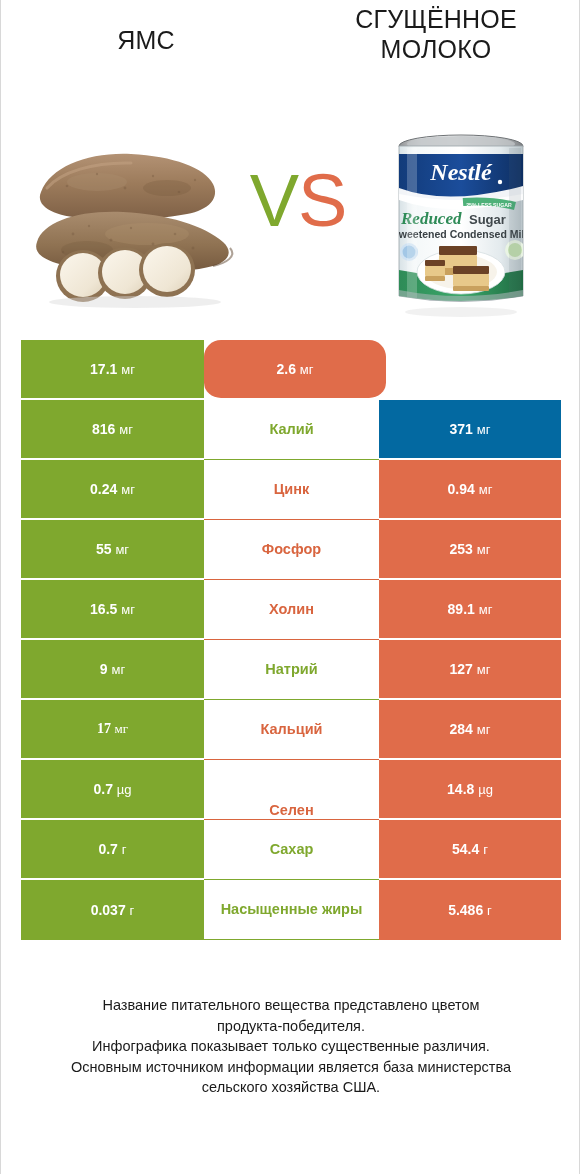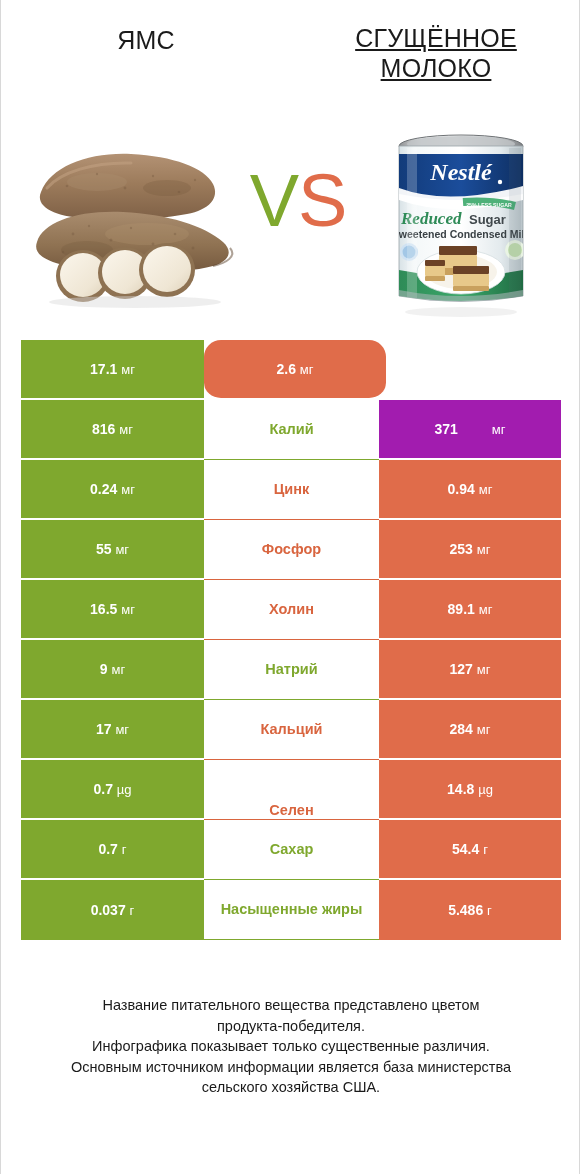--- a/index.html
+++ b/index.html
@@ -37,21 +37,21 @@
     flex: 0 0 50%;
     padding-top: 26px;
     text-align: center;
     font-size: 25px;
     line-height: 1.18;
     letter-spacing: 0.2px;
     color: #1a1a1a;
     font-weight: 400;
   }
   .title-cell.left   { }
-  .title-cell.right  { padding-top: 24px; text-decoration: underline; }
+  .title-cell.right  { padding-top: 5px; }
 
   
   .products {
     position: absolute;
     top: 112px;
     left: 8px;
     width: 580px;
     height: 212px;
   }
 
@@ -340,21 +340,21 @@
   <div class="table" id="comparison-table">
       <div class="row">
         <div class="cell left-val" style="background: rgb(127, 168, 46);"><span>17.1</span>&nbsp;<span class="unit">мг</span></div>
         <div class="cell right-val" style="background: rgb(224, 108, 74); border-radius: 17px;"><span>2.6</span>&nbsp;<span class="unit">мг</span></div>
       </div>
       <div class="row">
         <div class="cell left-val" style="background: rgb(127, 168, 46);"><span>816</span>&nbsp;<span class="unit">мг</span></div>
         <div class="cell label win-green" style="color: rgb(127, 168, 46); border-bottom-color: rgb(127, 168, 46);">
           <span>Калий</span>
         </div>
-        <div class="cell right-val" style="background: #a21caf; gap: 15px;"><span>371</span>&nbsp;<span class="unit">мг</span></div>
+        <div class="cell right-val" style="background: #0369a1;"><span>371</span>&nbsp;<span class="unit">мг</span></div>
       </div>
       <div class="row">
         <div class="cell left-val" style="background: rgb(127, 168, 46);"><span>0.24</span>&nbsp;<span class="unit">мг</span></div>
         <div class="cell label win-orange" style="color: rgb(217, 101, 63); border-bottom-color: rgb(217, 101, 63);">
           <span>Цинк</span>
         </div>
         <div class="cell right-val" style="background: rgb(224, 108, 74);"><span>0.94</span>&nbsp;<span class="unit">мг</span></div>
       </div>
       <div class="row">
         <div class="cell left-val" style="background: rgb(127, 168, 46);"><span>55</span>&nbsp;<span class="unit">мг</span></div>
@@ -371,21 +371,21 @@
         <div class="cell right-val" style="background: rgb(224, 108, 74);"><span>89.1</span>&nbsp;<span class="unit">мг</span></div>
       </div>
       <div class="row">
         <div class="cell left-val" style="background: rgb(127, 168, 46);"><span>9</span>&nbsp;<span class="unit">мг</span></div>
         <div class="cell label win-green" style="color: rgb(127, 168, 46); border-bottom-color: rgb(127, 168, 46);">
           <span>Натрий</span>
         </div>
         <div class="cell right-val" style="background: rgb(224, 108, 74);"><span>127</span>&nbsp;<span class="unit">мг</span></div>
       </div>
       <div class="row">
-        <div class="cell left-val" style="background: rgb(127, 168, 46);"><span>17</span>&nbsp;<span class="unit">мг</span></div>
+        <div class="cell left-val" style="background: rgb(127, 168, 46); font-family: Liberation Serif, serif;"><span>17</span>&nbsp;<span class="unit">мг</span></div>
         <div class="cell label win-orange" style="color: rgb(217, 101, 63); border-bottom-color: rgb(217, 101, 63);">
           <span>Кальций</span>
         </div>
         <div class="cell right-val" style="background: rgb(224, 108, 74);"><span>284</span>&nbsp;<span class="unit">мг</span></div>
       </div>
       <div class="row">
         <div class="cell left-val" style="background: rgb(127, 168, 46);"><span>0.7</span>&nbsp;<span class="unit">µg</span></div>
         <div class="cell label win-orange" style="color: rgb(217, 101, 63); border-bottom-color: rgb(217, 101, 63); align-items: flex-end;">
           <span>Селен</span>
         </div>

